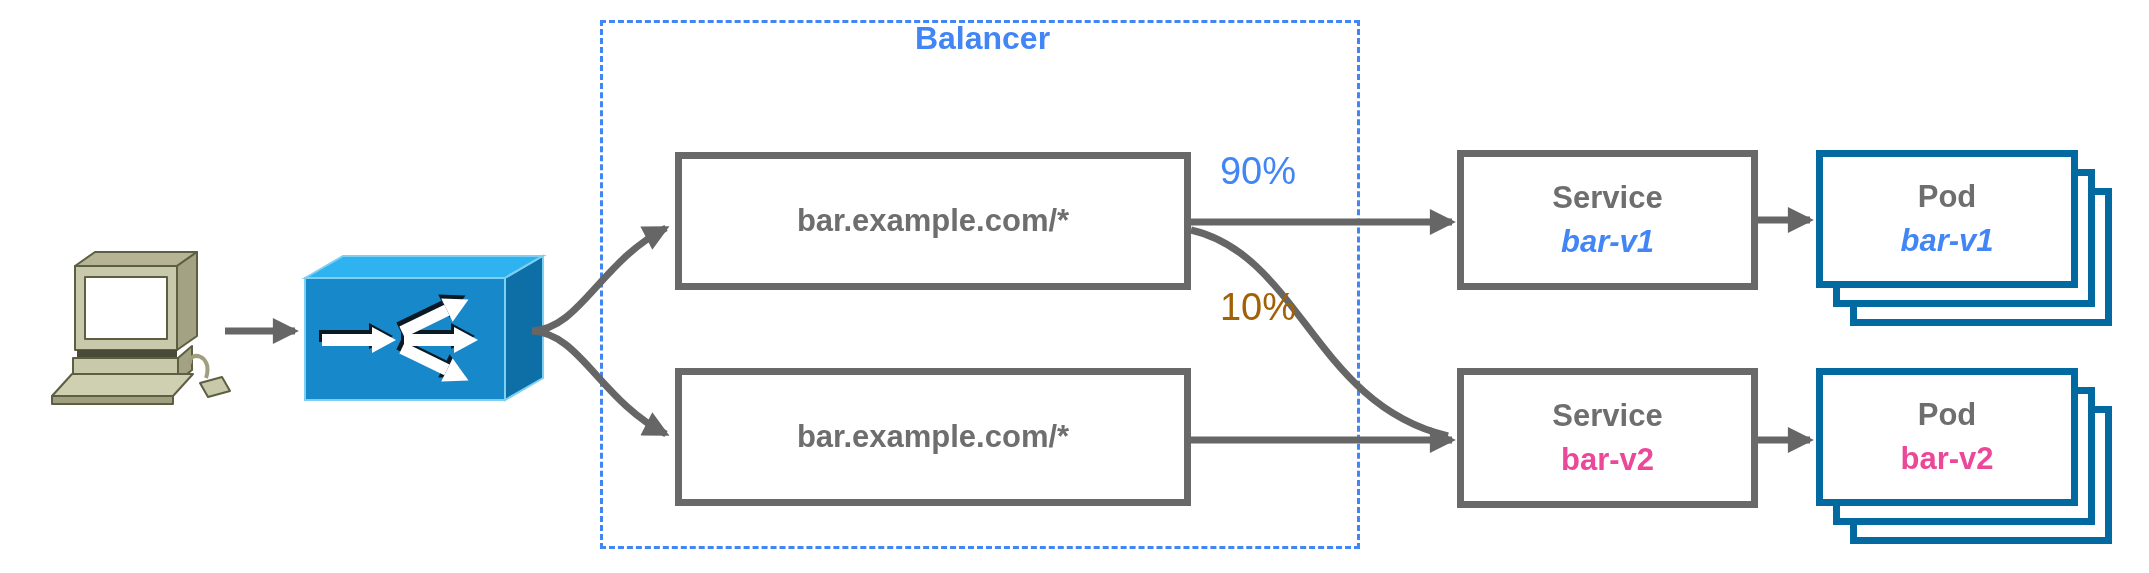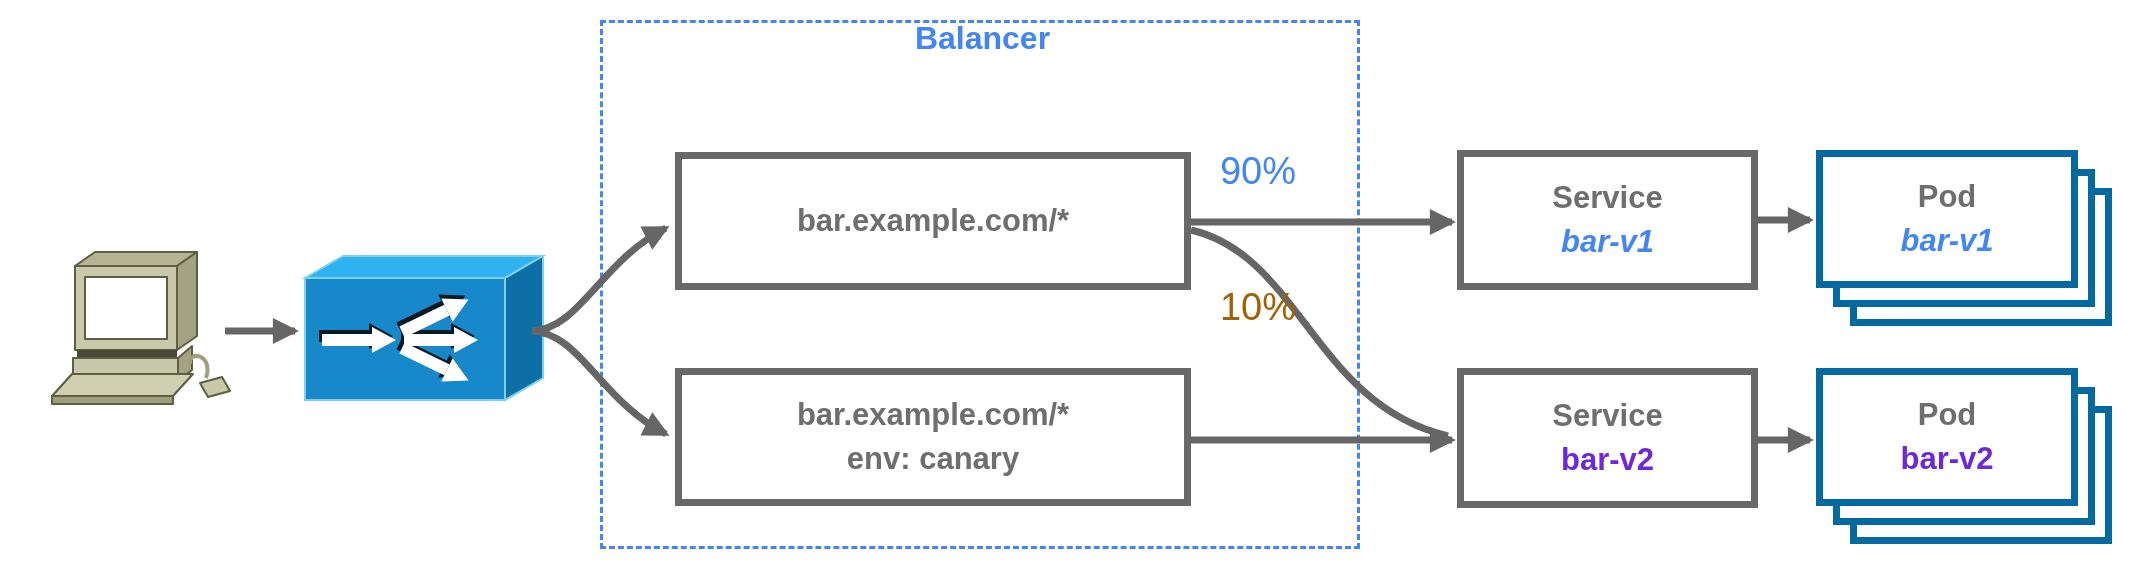--- a/index.html
+++ b/index.html
@@ -32,21 +32,21 @@
   .rule2{left:675px;top:368px;width:516px;height:138px;}
   .svc1{left:1457px;top:150px;width:301px;height:140px;}
   .svc2{left:1457px;top:368px;width:301px;height:140px;}
   .pct{
     position:absolute;width:140px;text-align:center;
     font-size:38px;font-weight:normal;z-index:2;
   }
   .pct90{left:1188px;top:150px;color:#4285F4;}
   .pct10{left:1188px;top:278px;color:#a16207;margin-top:8px;}
   .blue-txt{color:#4285F4;font-style:italic;}
-  .green-txt{color:#6d28d9;}
+  .green-txt{color:#ec4899;}
   .pod-stack{position:absolute;width:310px;height:190px;z-index:2;}
   .pod1{left:1816px;top:150px;}
   .pod2{left:1816px;top:368px;}
   .pod-layer{
     position:absolute;width:262px;height:138px;background:#ffffff;
     border:7px solid #0369a1;box-sizing:border-box;
   }
   .pl3{left:34px;top:38px;}
   .pl2{left:17px;top:19px;}
   .pl1{left:0;top:0;display:flex;flex-direction:column;align-items:center;justify-content:center;
@@ -117,21 +117,20 @@
 
   <div class="route-title">
     <div>Balancer</div>
   </div>
 
   <div class="node-box rule1">
     <div>bar.example.com/*</div>
   </div>
   <div class="node-box rule2">
     <div>bar.example.com/*</div>
-    <div>env: canary</div>
   </div>
 
   <div class="pct pct90">90%</div>
   <div class="pct pct10">10%</div>
 
   <div class="node-box svc1">
     <div>Service</div>
     <div class="blue-txt">bar-v1</div>
   </div>
   <div class="node-box svc2">

